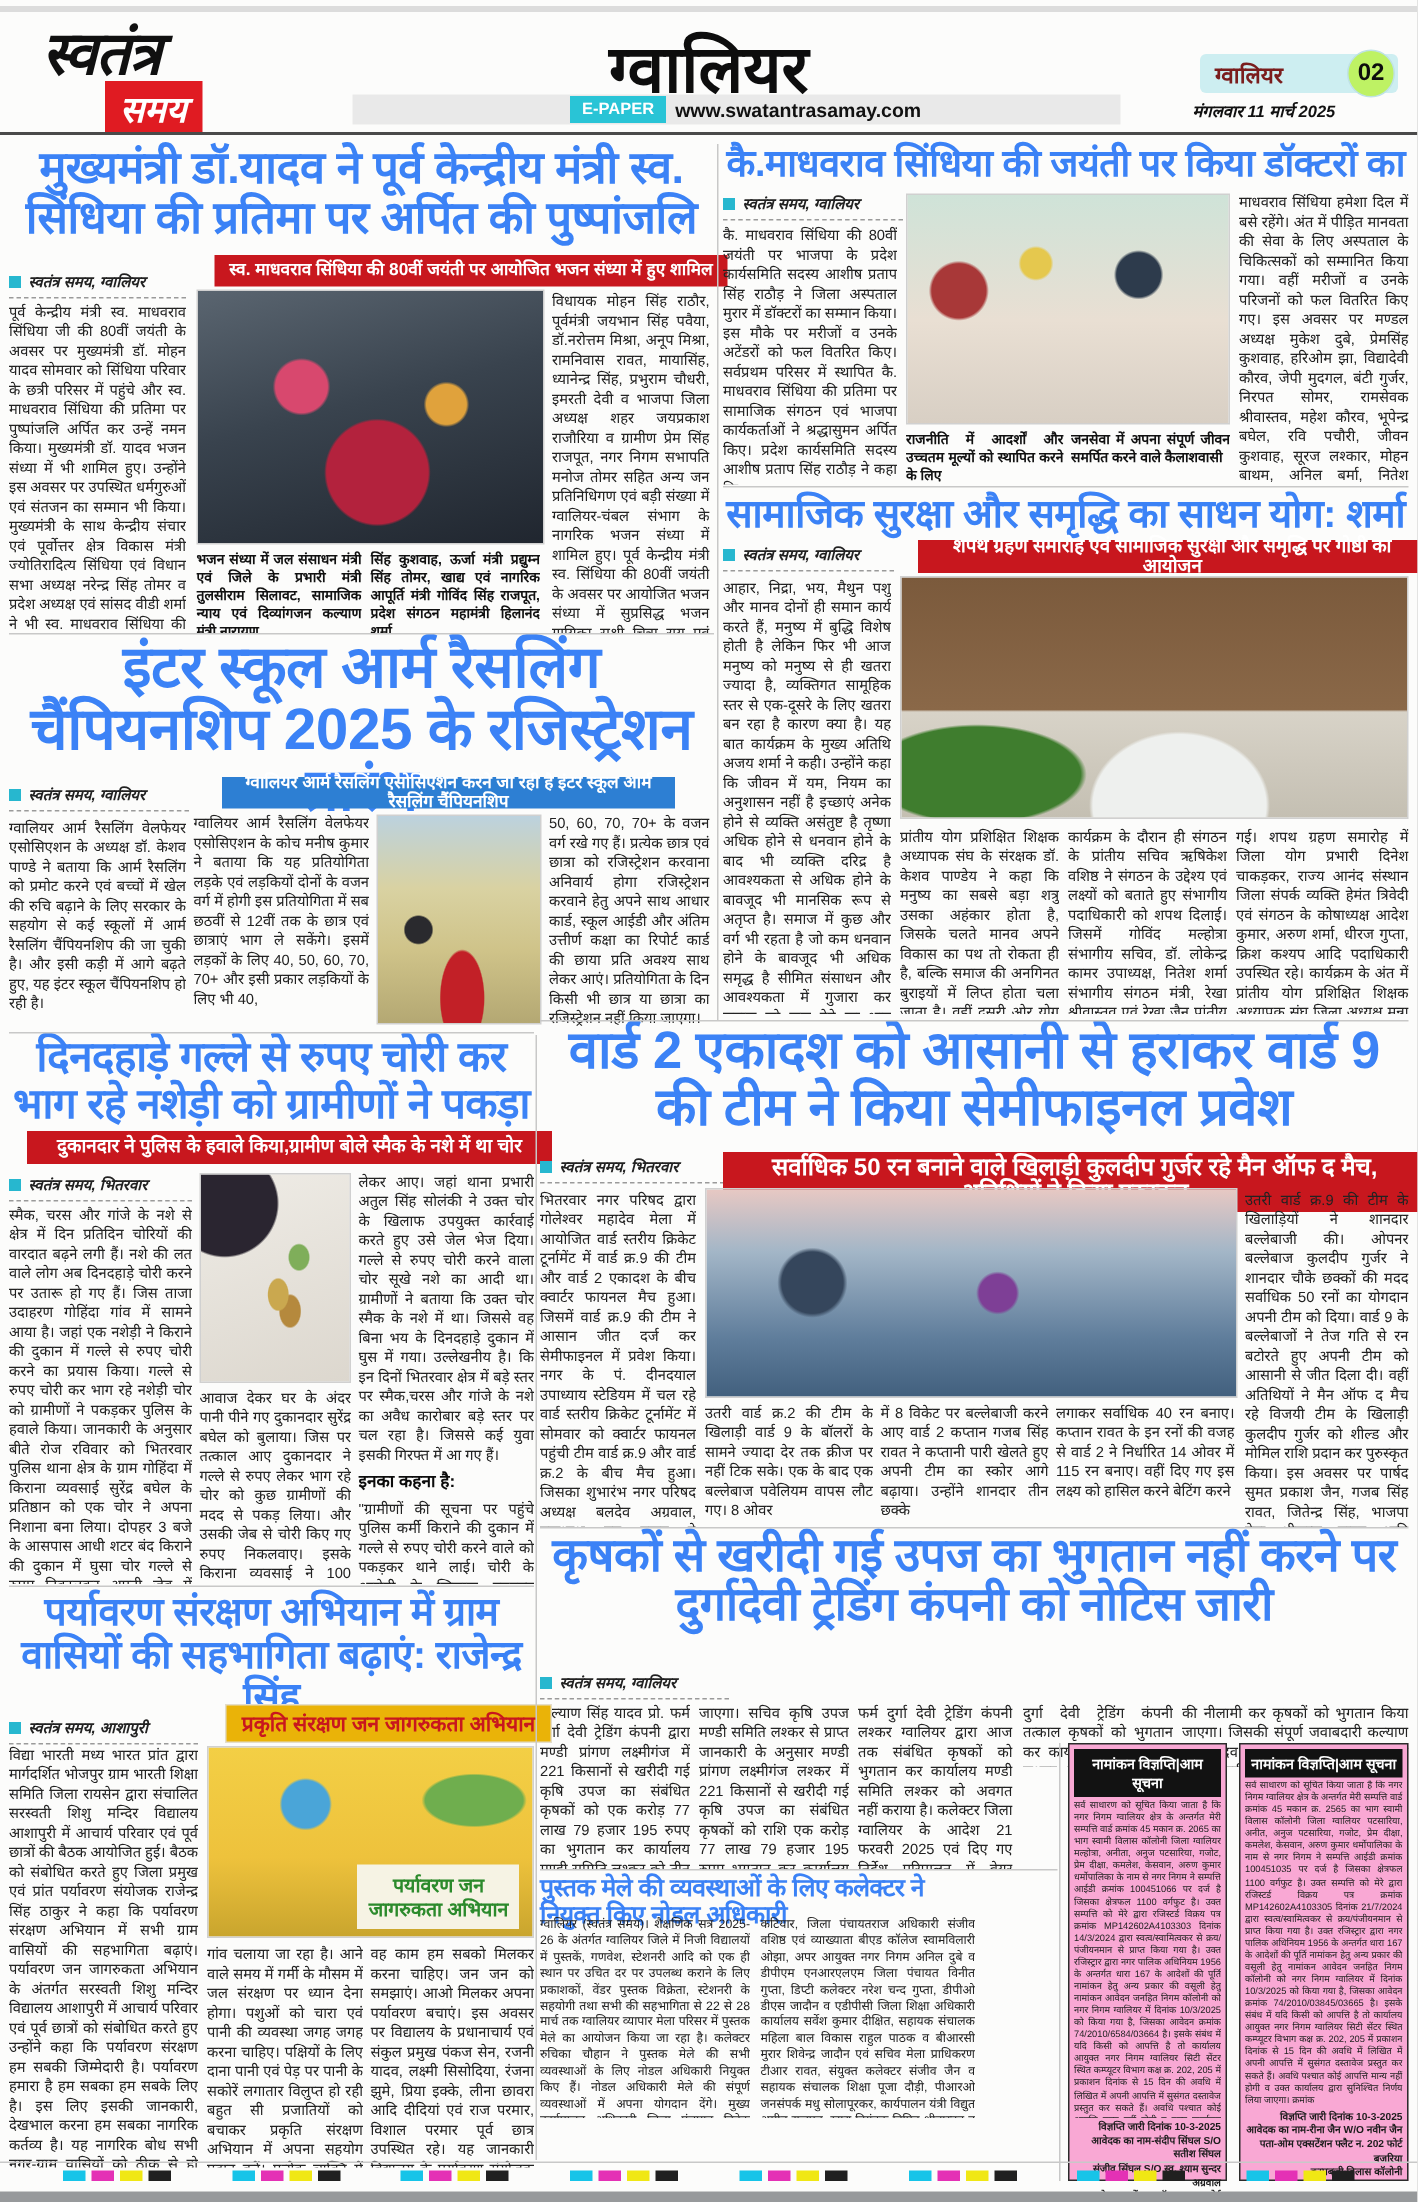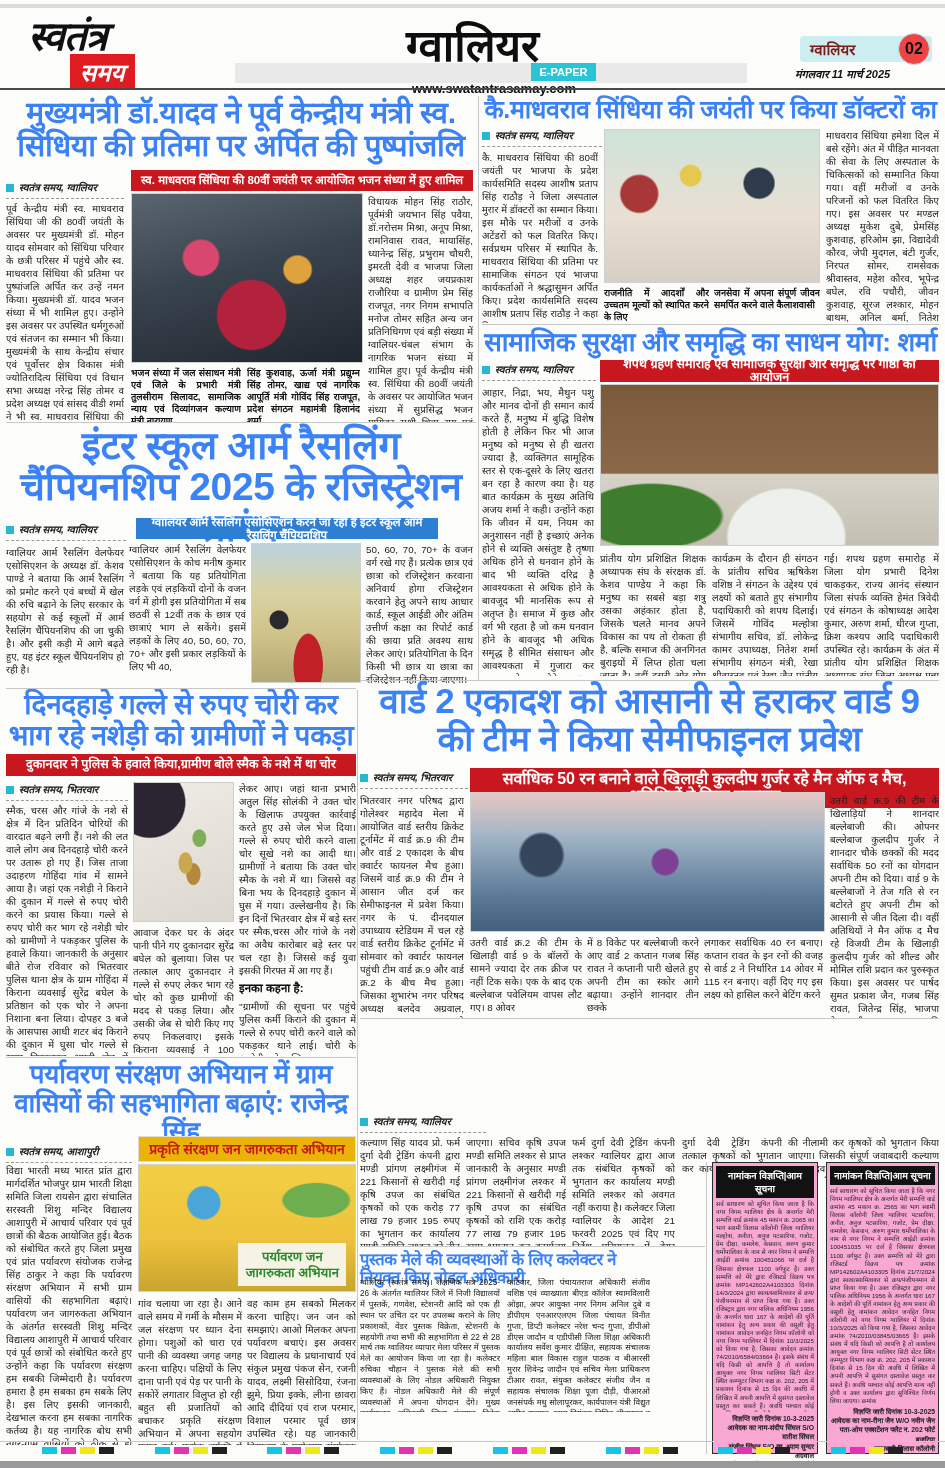--- a/index.html
+++ b/index.html
@@ -5,21 +5,21 @@
   html,body{margin:0;padding:0;background:#cfcfcf;}
   #page{position:relative;width:945px;height:1468px;background:#fcfcfb;overflow:hidden;
         font-family:"Liberation Sans","DejaVu Sans",sans-serif;color:#1c1c1c;}
   .abs{position:absolute;}
   .art{position:absolute;}
   .hl{font-weight:bold;color:#3b82f6;line-height:1.1;letter-spacing:-0.3px;text-align:center;}
   .byline{display:flex;align-items:center;gap:5px;font-weight:bold;font-size:10px;
           border-bottom:1px dashed #9a9a9a;padding-bottom:4px;color:#222;font-style:italic;}
   .sq{width:8px;height:8px;background:#27b7cf;flex:0 0 auto;margin-top:1px;}
   .banner{position:absolute;color:#fff;font-weight:bold;text-align:center;display:flex;
-          align-items:center;justify-content:center;line-height:1.05;padding:2px 4px;box-sizing:border-box;}
+          align-items:center;justify-content:center;line-height:1.05;padding:2px 4px;box-sizing:border-box;margin-left:12px;}
   .red{background:#c8171e;}
   .blue{background:#2d7fd3;}
   .whitebanner{background:#eab308;color:#c8171e;border:1px solid #e4ddc9;}
   .col{position:absolute;text-align:justify;overflow:hidden;font-size:9.8px;line-height:1.33;color:#222;}
   .cap{font-size:9.3px;font-weight:bold;line-height:1.3;color:#111;}
   .photo{position:absolute;border:1px solid #d0d0d0;box-sizing:border-box;}
   .p-bhajan{background:
      radial-gradient(circle at 30% 38%, #d8486e 0 9%, transparent 10%),
      radial-gradient(ellipse at 52% 72%, #b3223d 0 20%, transparent 21%),
      radial-gradient(circle at 72% 45%, #e0a23c 0 7%, transparent 8%),
@@ -61,27 +61,27 @@
   .nf{font-size:6.8px;font-weight:bold;text-align:right;line-height:1.35;margin-top:2px;}
   .vdiv,.hdiv{position:absolute;background:#c8c8c8;}
   .hdr-line{position:absolute;left:0;top:88px;width:945px;height:2px;background:#4a4a4a;}
   .topstrip{position:absolute;left:0;top:4px;width:945px;height:4px;background:#dcdcdc;}
   .logo1{font-size:40px;font-weight:bold;color:#101010;letter-spacing:-1px;line-height:1;font-style:italic;}
   .logo2{display:inline-block;background:#e01b22;color:#fff;font-weight:bold;font-size:24px;
          padding:1px 10px;margin-left:42px;margin-top:-2px;font-style:italic;}
   .masthead{position:absolute;left:300px;top:14px;width:345px;text-align:center;font-size:44px;
             font-weight:bold;color:#0d0d0d;}
   .epbar{position:absolute;left:235px;top:63px;width:512px;height:20px;background:#e9e9e9;
-         display:flex;align-items:center;flex-direction:column;}
+         display:flex;align-items:center;}
   .epchip{background:#29c4d6;color:#fff;font-weight:bold;font-size:11px;padding:3px 8px;margin-left:145px;}
   .epurl{font-weight:bold;font-size:13px;color:#111;margin-left:6px;}
   .badge{position:absolute;left:800px;top:36px;width:132px;height:26px;background:#cdeef1;
          border-radius:4px;display:flex;align-items:center;justify-content:space-between;padding:0 2px 0 10px;box-sizing:border-box;}
   .badge-city{color:#7a1d1d;font-weight:bold;font-size:15px;}
-  .badge-num{background:#ef4444;border:1px solid #bfe2e6;border-radius:50%;width:30px;height:30px;
+  .badge-num{background:#bef264;border:1px solid #bfe2e6;border-radius:50%;width:30px;height:30px;
              display:flex;align-items:center;justify-content:center;font-weight:bold;font-size:16px;color:#0d0d0d;}
   .dateline{position:absolute;left:795px;top:66px;width:140px;font-weight:bold;font-size:11px;color:#111;font-style:italic;}
   .regrow{position:absolute;left:0;top:1447px;width:945px;display:flex;justify-content:space-between;
           padding:0 42px 0 42px;box-sizing:border-box;}
   .reg{display:flex;gap:4px;}
   .chip{width:15px;height:7px;}
   .c{background:#17c4e8}.m{background:#e431b5}.y{background:#f0e714}.k{background:#202020}
   .botbar{position:absolute;left:0;top:1461px;width:945px;height:7px;background:#97999b;}
 </style>
 </head>
@@ -187,20 +187,21 @@
     <div class="banner red" style="left:110px;top:86px;width:469px;height:40px;font-size:16px;">सर्वाधिक 50 रन बनाने वाले खिलाड़ी कुलदीप गुर्जर रहे मैन ऑफ द मैच, अतिथियों ने किया पुरुस्कृत</div>
     <div class="photo p-cricket" style="left:110px;top:110px;width:355px;height:140px;"></div>
     <div class="col" style="left:0;top:112px;width:104px;height:224px;">भितरवार नगर परिषद द्वारा गोलेश्वर महादेव मेला में आयोजित वार्ड स्तरीय क्रिकेट टूर्नामेंट में वार्ड क्र.9 की टीम और वार्ड 2 एकादश के बीच क्वार्टर फायनल मैच हुआ। जिसमें वार्ड क्र.9 की टीम ने आसान जीत दर्ज कर सेमीफाइनल में प्रवेश किया। नगर के पं. दीनदयाल उपाध्याय स्टेडियम में चल रहे वार्ड स्तरीय क्रिकेट टूर्नामेंट में सोमवार को क्वार्टर फायनल पहुंची टीम वार्ड क्र.9 और वार्ड क्र.2 के बीच मैच हुआ। जिसका शुभारंभ नगर परिषद अध्यक्ष बलदेव अग्रवाल, उपाध्यक्ष मन्नू यादव ने खिलाड़ियों से परिचय प्राप्त कर किया। पहले बल्लेबाजी करने</div>
     <div class="col" style="left:110px;top:254px;width:112px;height:82px;">उतरी वार्ड क्र.2 की टीम के खिलाड़ी वार्ड 9 के बॉलरों के सामने ज्यादा देर तक क्रीज पर नहीं टिक सके। एक के बाद एक बल्लेबाज पवेलियम वापस लौट गए। 8 ओवर</div>
     <div class="col" style="left:227px;top:254px;width:112px;height:82px;">में 8 विकेट पर बल्लेबाजी करने आए वार्ड 2 कप्तान गजब सिंह रावत ने कप्तानी पारी खेलते हुए अपनी टीम का स्कोर आगे बढ़ाया। उन्होंने शानदार तीन छक्के</div>
     <div class="col" style="left:344px;top:254px;width:119px;height:82px;">लगाकर सर्वाधिक 40 रन बनाए। कप्तान रावत के इन रनों की वजह से वार्ड 2 ने निर्धारित 14 ओवर में 115 रन बनाए। वहीं दिए गए इस लक्ष्य को हासिल करने बेटिंग करने</div>
     <div class="col" style="left:470px;top:112px;width:109px;height:224px;">उतरी वार्ड क्र.9 की टीम के खिलाड़ियों ने शानदार बल्लेबाजी की। ओपनर बल्लेबाज कुलदीप गुर्जर ने शानदार चौके छक्कों की मदद सर्वाधिक 50 रनों का योगदान अपनी टीम को दिया। वार्ड 9 के बल्लेबाजों ने तेज गति से रन बटोरते हुए अपनी टीम को आसानी से जीत दिला दी। वहीं अतिथियों ने मैन ऑफ द मैच रहे विजयी टीम के खिलाड़ी कुलदीप गुर्जर को शील्ड और मोमिल राशि प्रदान कर पुरुस्कृत किया। इस अवसर पर पार्षद सुमत प्रकाश जैन, गजब सिंह रावत, जितेन्द्र सिंह, भाजपा नेता श्रीकृष्ण यादव आदि उपस्थित थे।</div>
   </div>
 
   <div class="art" style="left:360px;top:1020px;width:579px;height:226px;">
+    <div class="hl" style="font-size:31px;line-height:1.08;">कृषकों से खरीदी गई उपज का भुगतान नहीं करने पर दुर्गादेवी ट्रेडिंग कंपनी को नोटिस जारी</div>
     <div class="byline abs" style="left:0;top:94px;width:126px;">
       <span class="sq"></span>
       <span>स्वतंत्र समय, ग्वालियर</span>
     </div>
     <div class="col" style="left:0;top:116px;width:100px;height:110px;">कल्याण सिंह यादव प्रो. फर्म दुर्गा देवी ट्रेडिंग कंपनी द्वारा मण्डी प्रांगण लक्ष्मीगंज में 221 किसानों से खरीदी गई कृषि उपज का संबंधित कृषकों को एक करोड़ 77 लाख 79 हजार 195 रुपए का भुगतान कर कार्यालय मण्डी समिति लश्कर को तीन दिवस में अवगत कराने का नोटिस जारी किया गया। अन्यथा संबंधित की भावांतित कृषि उपज की नीलामी कर कृषकों को भुगतान किया</div>
     <div class="col" style="left:106px;top:116px;width:100px;height:110px;">जाएगा। सचिव कृषि उपज मण्डी समिति लश्कर से प्राप्त जानकारी के अनुसार मण्डी प्रांगण लक्ष्मीगंज लश्कर में 221 किसानों से खरीदी गई कृषि उपज का संबंधित कृषकों को राशि एक करोड़ 77 लाख 79 हजार 195 रुपए भुगतान कर कार्यालय मण्डी समिति लश्कर को अवगत कराने हेतु गत 29 जनवरी, 21 एवं 22 फरवरी से कल्याण सिंह यादव प्रो. फर्म दुर्गा देवी ट्रेडिंग कंपनी को लिखा गया था। परंतु कल्याण सिंह यादव प्रो.</div>
     <div class="col" style="left:212px;top:116px;width:103px;height:110px;">फर्म दुर्गा देवी ट्रेडिंग कंपनी लश्कर ग्वालियर द्वारा आज तक संबंधित कृषकों को भुगतान कर कार्यालय मण्डी समिति लश्कर को अवगत नहीं कराया है। कलेक्टर जिला ग्वालियर के आदेश 21 फरवरी 2025 एवं दिए गए निर्देश परिपालन में वेयर हाउस में भावांतित उक्त फर्म की कृषि उपज की नीलामी कलेक्टर कृषकों को भुगतान हेतु नोटिस नीलामी समिति को निर्देशित किया गया है। इसलिए कल्याण सिंह यादव प्रो. फर्म</div>
     <div class="col" style="left:322px;top:116px;width:100px;height:42px;">दुर्गा देवी ट्रेडिंग कंपनी तत्काल कृषकों को भुगतान कर कार्यालय मण्डी समिति लश्कर को तीन दिवस में अवगत कराएं, अन्यथा संबंधित की भावांतित कृषि उपज</div>
     <div class="col" style="left:428px;top:116px;width:151px;height:42px;">की नीलामी कर कृषकों को भुगतान किया जाएगा। जिसकी संपूर्ण जवाबदारी कल्याण सिंह यादव प्रो. फर्म दुर्गा देवी ट्रेडिंग कंपनी लश्कर ग्वालियर की होगी।</div>
   </div>

